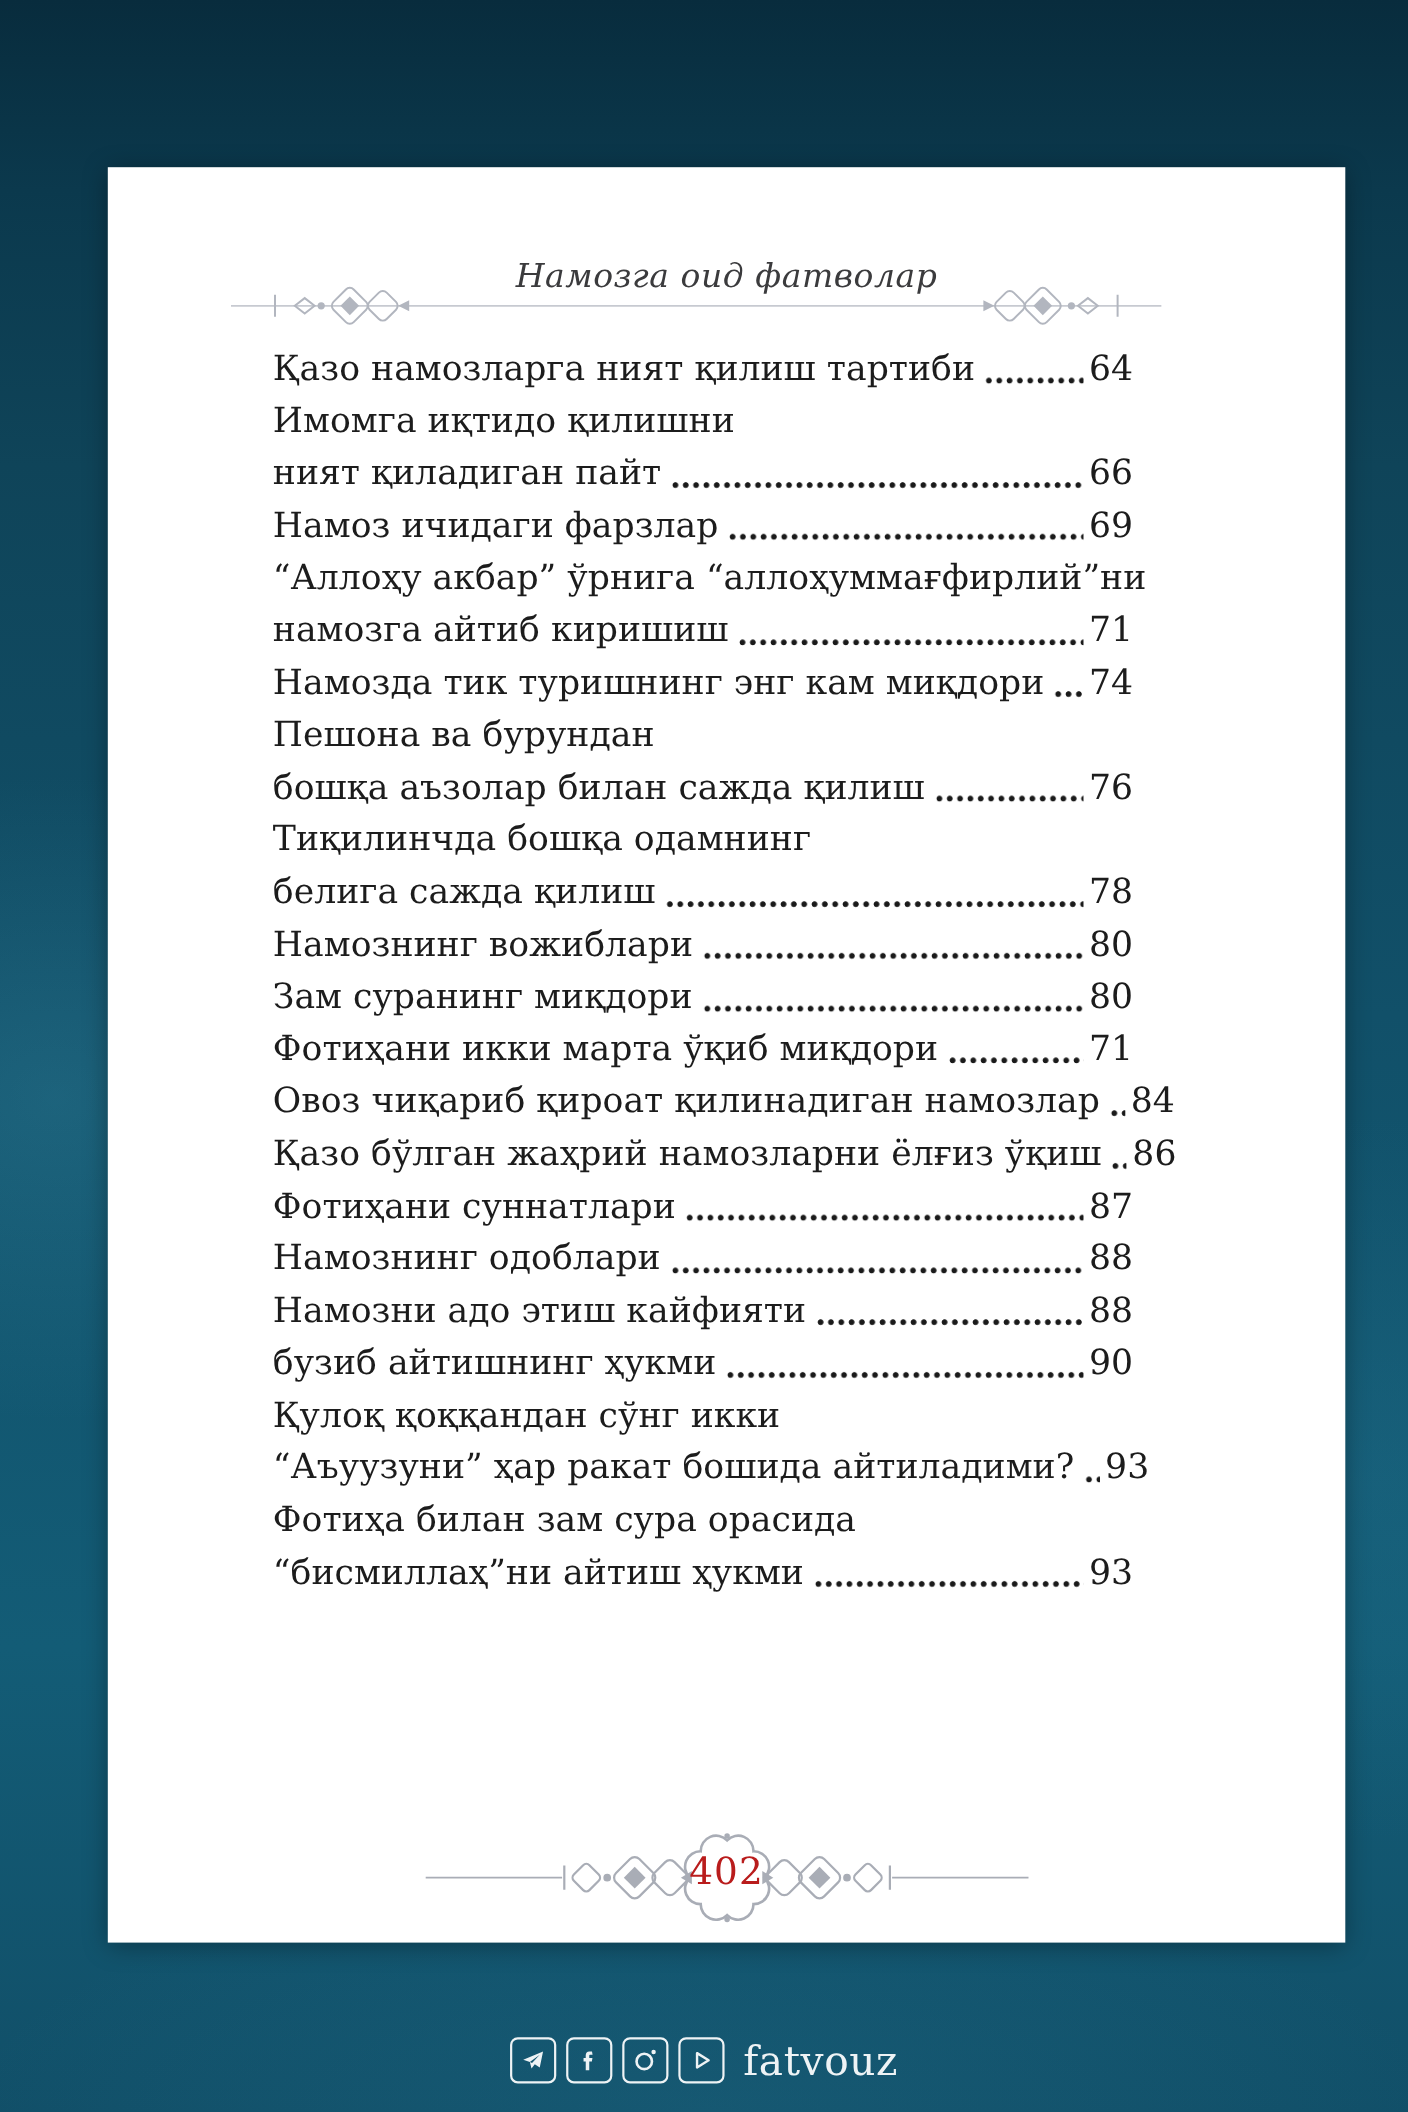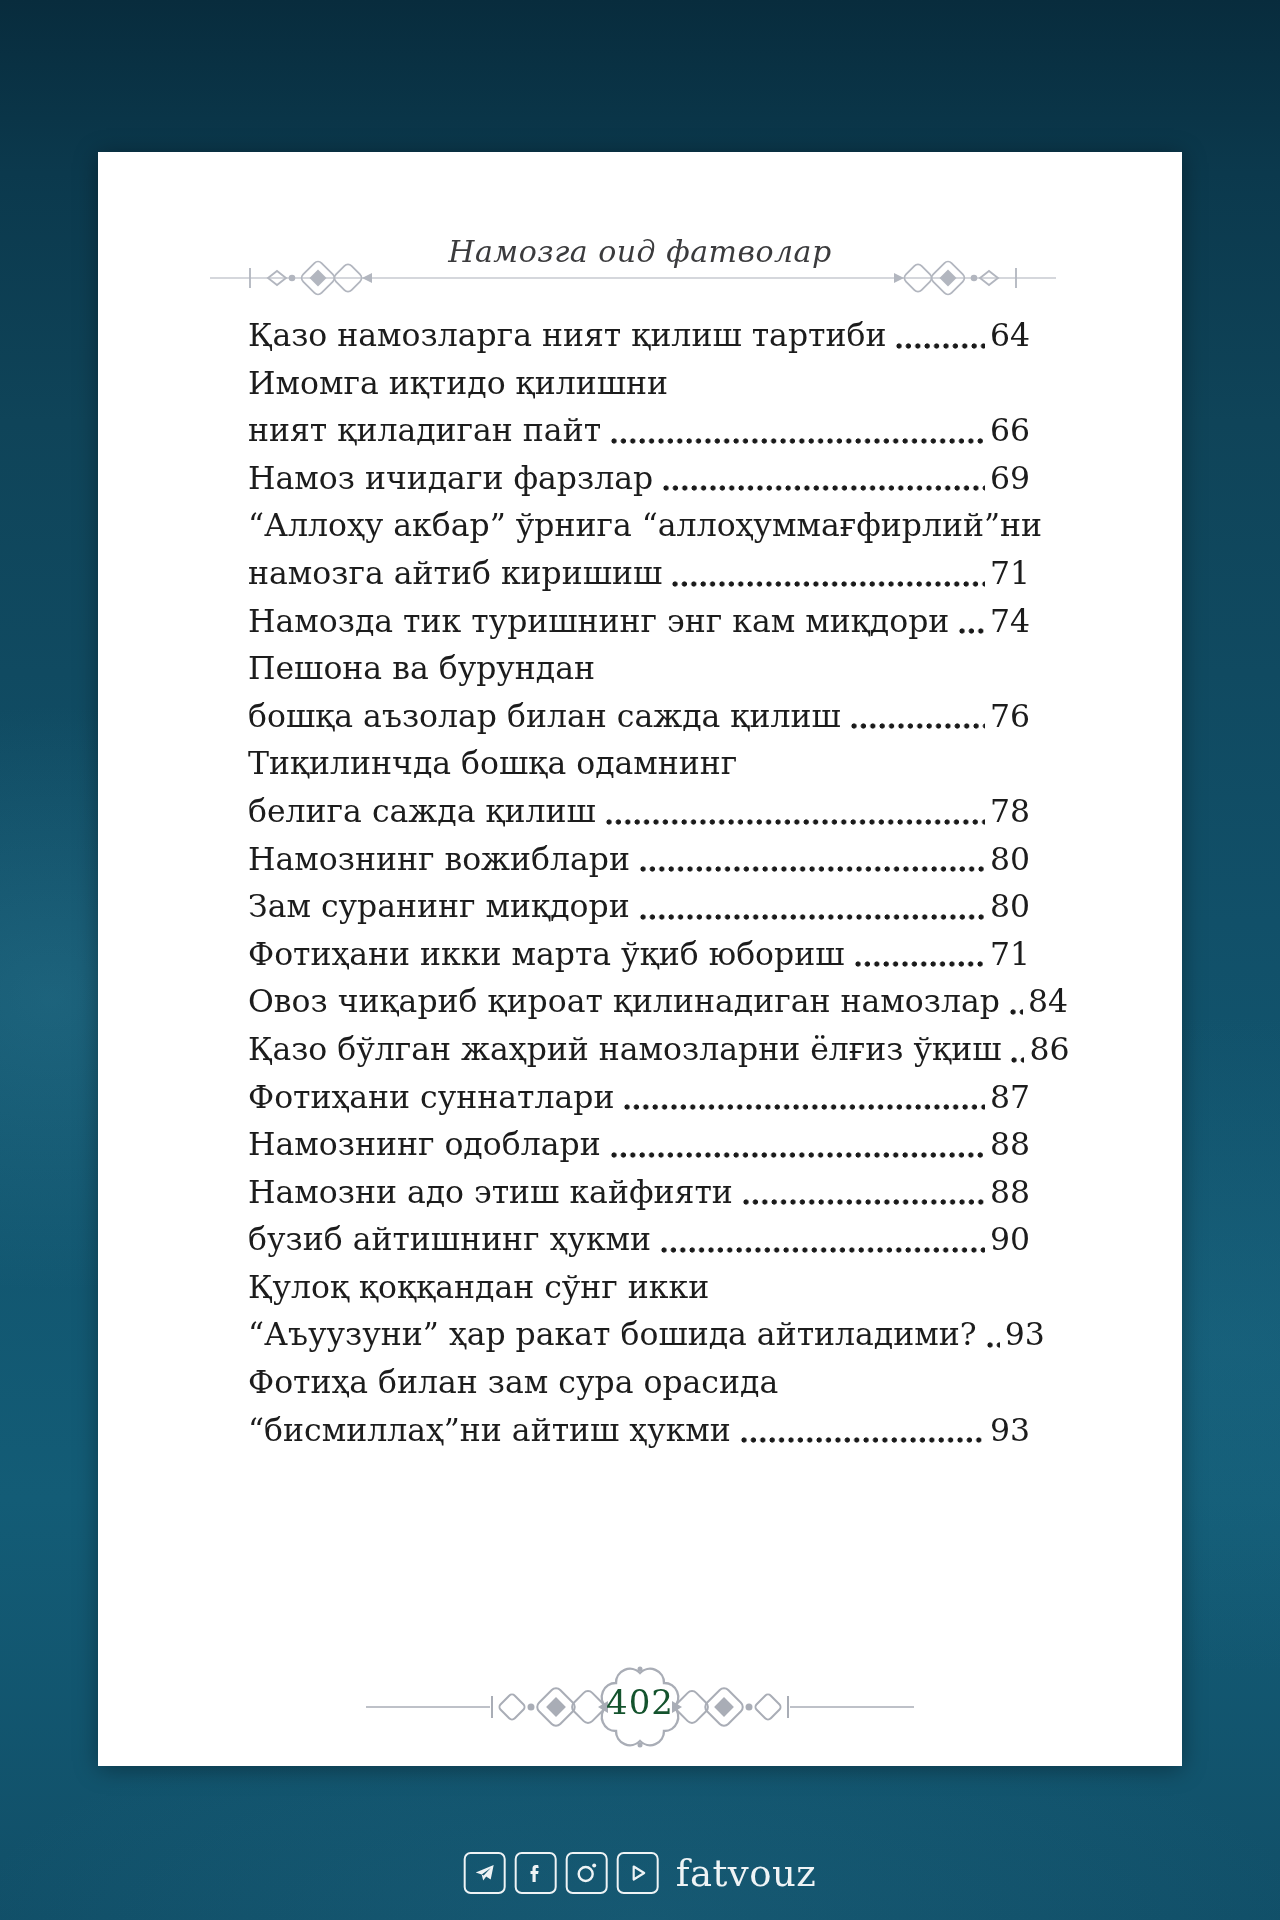--- a/index.html
+++ b/index.html
@@ -8,21 +8,21 @@
     font-family:"DejaVu Serif","Liberation Serif",serif;
     background-color:#0f4a60;
     background-image:
       radial-gradient(ellipse 520px 420px at 4% 52%, rgba(70,160,185,.22), transparent 70%),
       radial-gradient(ellipse 700px 460px at 96% 70%, rgba(45,130,160,.18), transparent 72%),
       radial-gradient(ellipse 900px 300px at 50% 100%, rgba(50,140,170,.15), transparent 75%),
       linear-gradient(180deg,#082c3d 0%,#0b394d 9%,#0f4459 22%,#115069 48%,#135c76 78%,#114f68 100%);
   }
   .page{
     position:absolute;left:98px;top:152px;width:1084px;height:1614px;
-    background:#ffffff;box-shadow:0 3px 22px rgba(0,0,0,.35);
+    background:#ffffff;box-shadow:0 3px 22px rgba(0,0,0,.35);padding-left:41px;
   }
   .page-title{
     position:absolute;top:82px;left:0;width:100%;text-align:center;
     font-style:italic;font-size:30px;color:#3b3b3d;letter-spacing:.5px;
   }
   .header-ornament{position:absolute;top:106px;left:112px;width:846px;height:40px;}
   .toc{
     position:absolute;top:160px;left:150px;width:782px;
     font-size:31.5px;color:#1c1c1c;
   }
@@ -32,21 +32,21 @@
     flex:1 1 0;min-width:14px;height:13px;align-self:flex-end;
     margin:0 5px 9px 9px;
     background-image:radial-gradient(circle at 4px 8px,#1a1a1a 2.25px,transparent 2.95px);
     background-size:9.4px 13px;background-repeat:repeat-x;background-position:left bottom;
   }
   .toc-page{white-space:nowrap;}
   .footer-ornament-wrap{position:absolute;left:0;top:1500px;width:100%;height:120px;}
   .footer-ornament-wrap svg{position:absolute;left:50%;top:0;transform:translateX(-50%);}
   .folio{
     position:absolute;left:50%;top:50px;transform:translate(-50%,-50%);
-    font-size:34px;color:#14532d;letter-spacing:1px;
+    font-size:34px;color:#b91c1c;letter-spacing:1px;
   }
   .social-bar{
     position:absolute;left:50%;top:1852px;transform:translateX(-50%);
     display:flex;align-items:center;gap:9px;
   }
   .icon-box{
     width:38px;height:38px;border:2.6px solid #eef3f5;border-radius:7px;
     display:flex;align-items:center;justify-content:center;flex:0 0 auto;
     background:transparent;
   }
@@ -131,21 +131,21 @@
         <span class="toc-label">Намознинг вожиблари</span>
         <span class="toc-dots"></span>
         <span class="toc-page">80</span>
       </div>
       <div class="toc-row">
         <span class="toc-label">Зам суранинг миқдори</span>
         <span class="toc-dots"></span>
         <span class="toc-page">80</span>
       </div>
       <div class="toc-row">
-        <span class="toc-label">Фотиҳани икки марта ўқиб юбориш</span>
+        <span class="toc-label">Фотиҳани икки марта ўқиб миқдори</span>
         <span class="toc-dots"></span>
         <span class="toc-page">71</span>
       </div>
       <div class="toc-row">
         <span class="toc-label">Овоз чиқариб қироат қилинадиган намозлар</span>
         <span class="toc-dots"></span>
         <span class="toc-page">84</span>
       </div>
       <div class="toc-row">
         <span class="toc-label">Қазо бўлган жаҳрий намозларни ёлғиз ўқиш</span>

